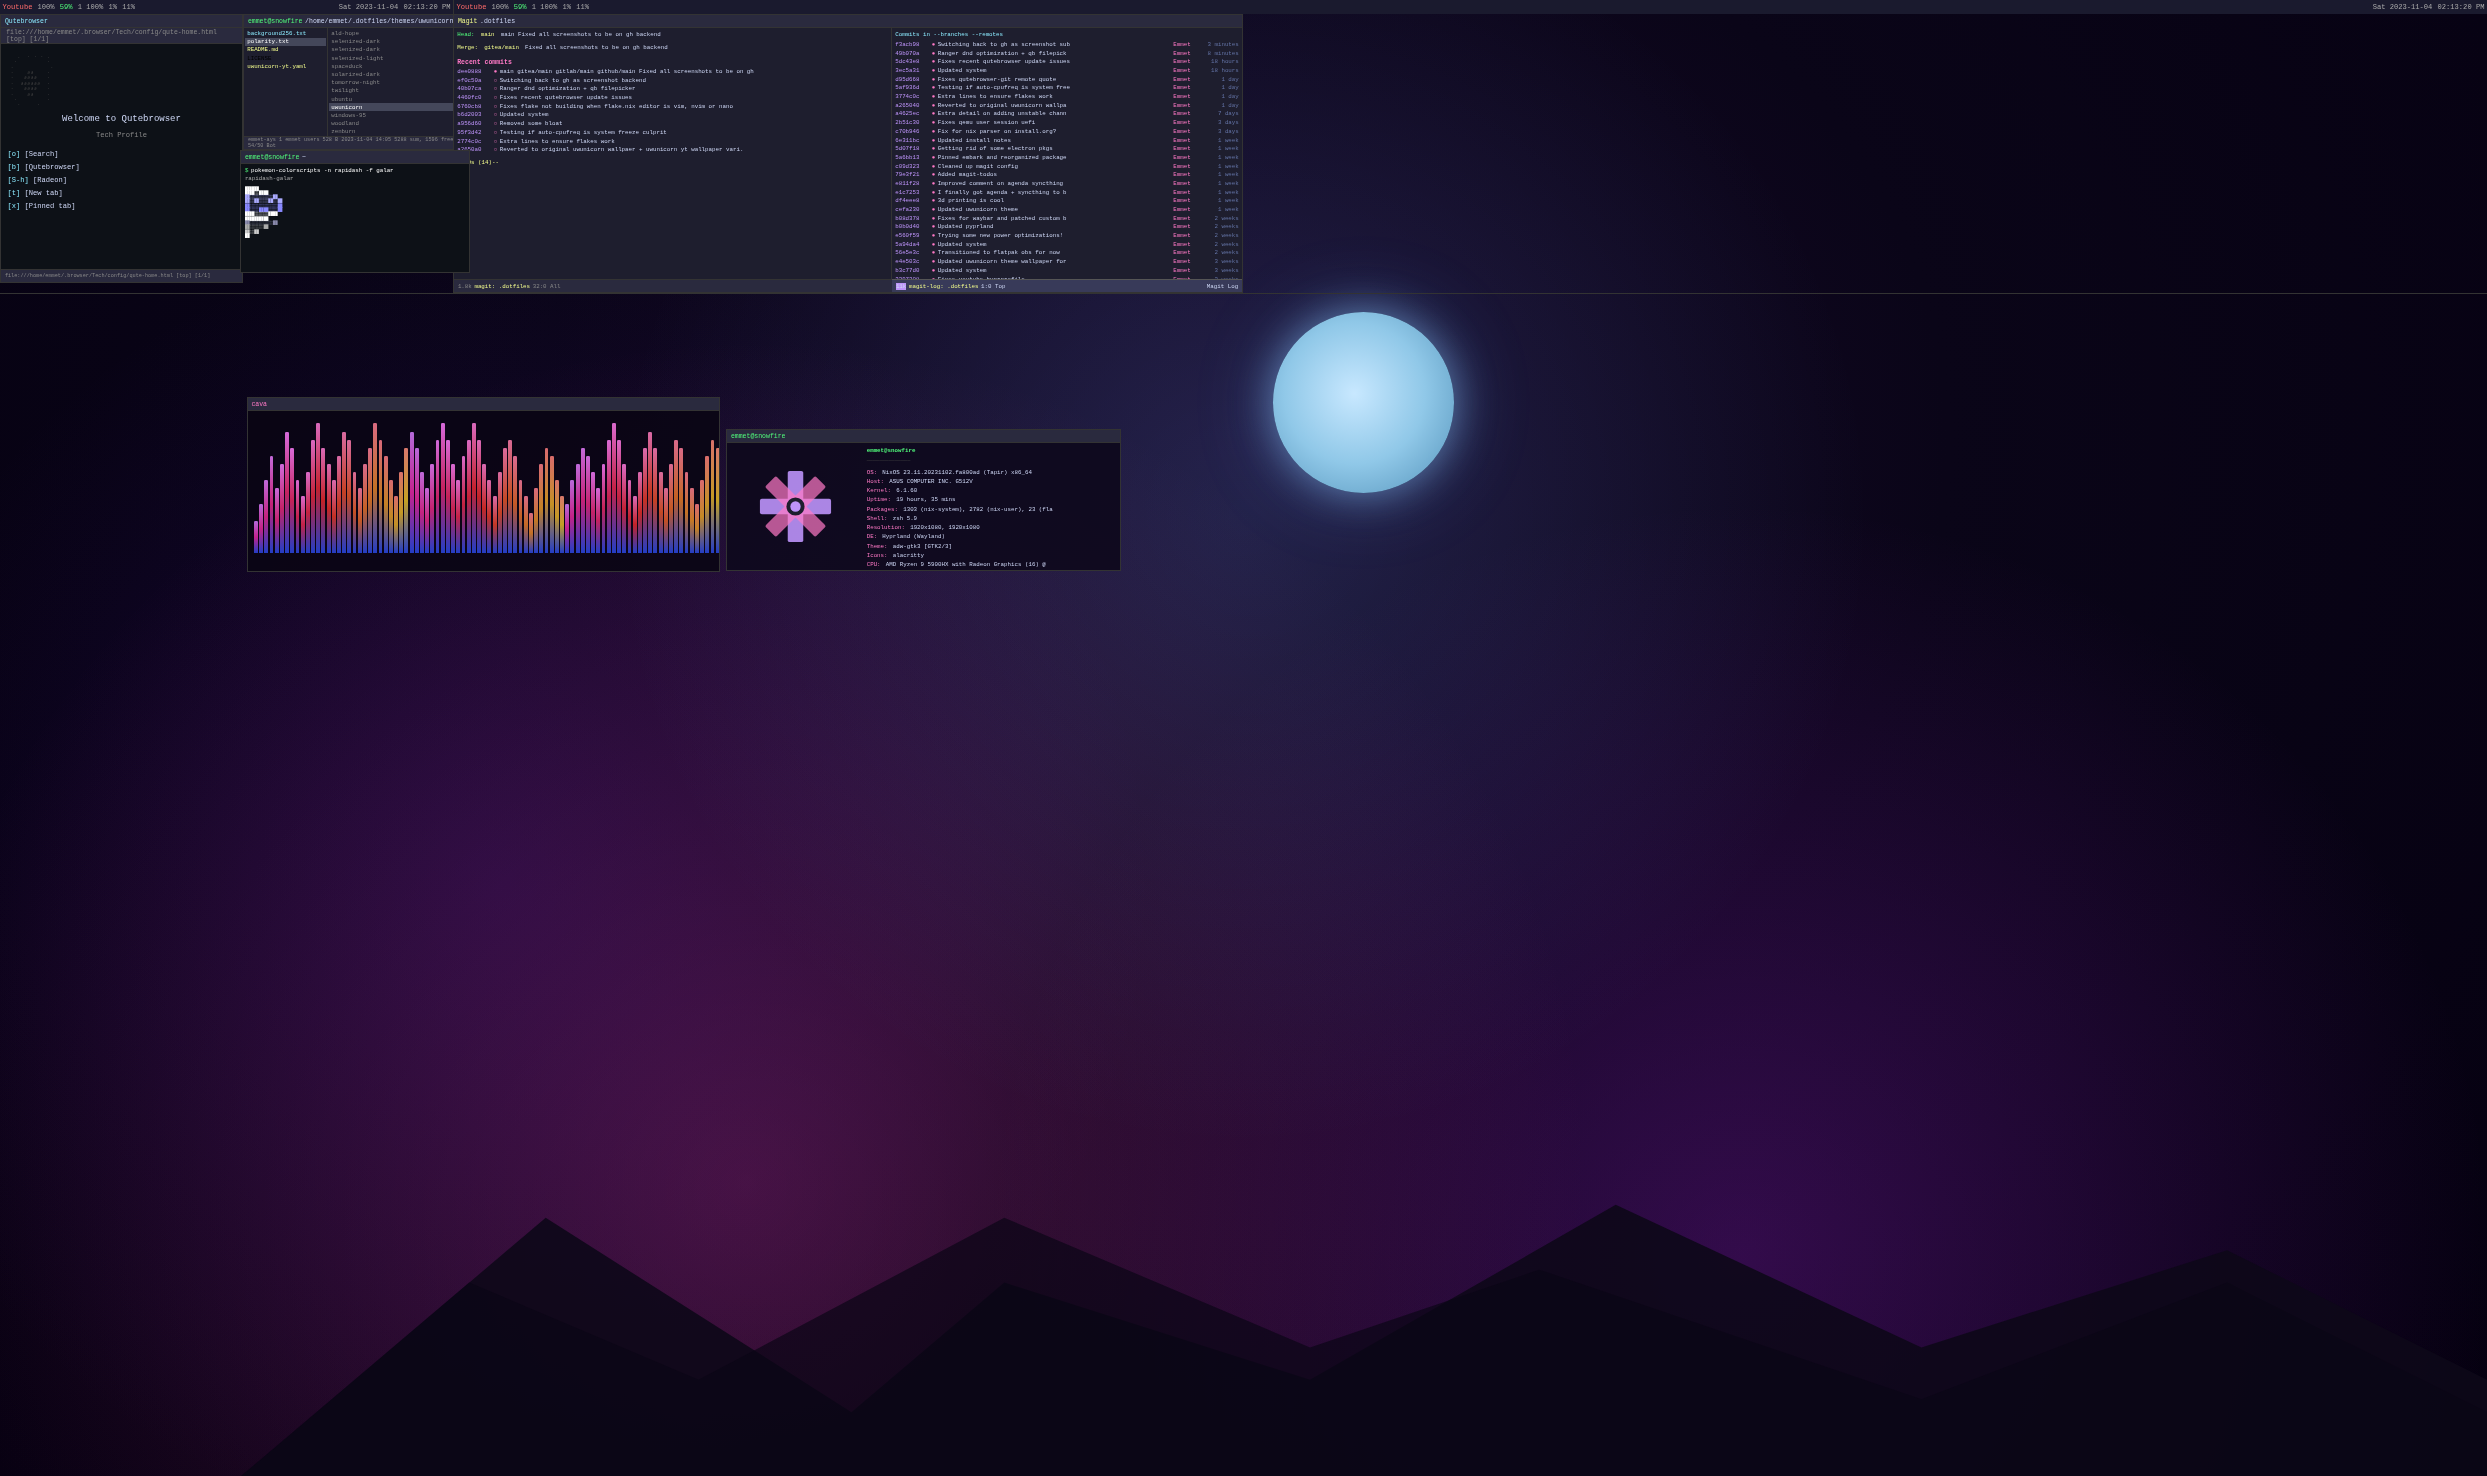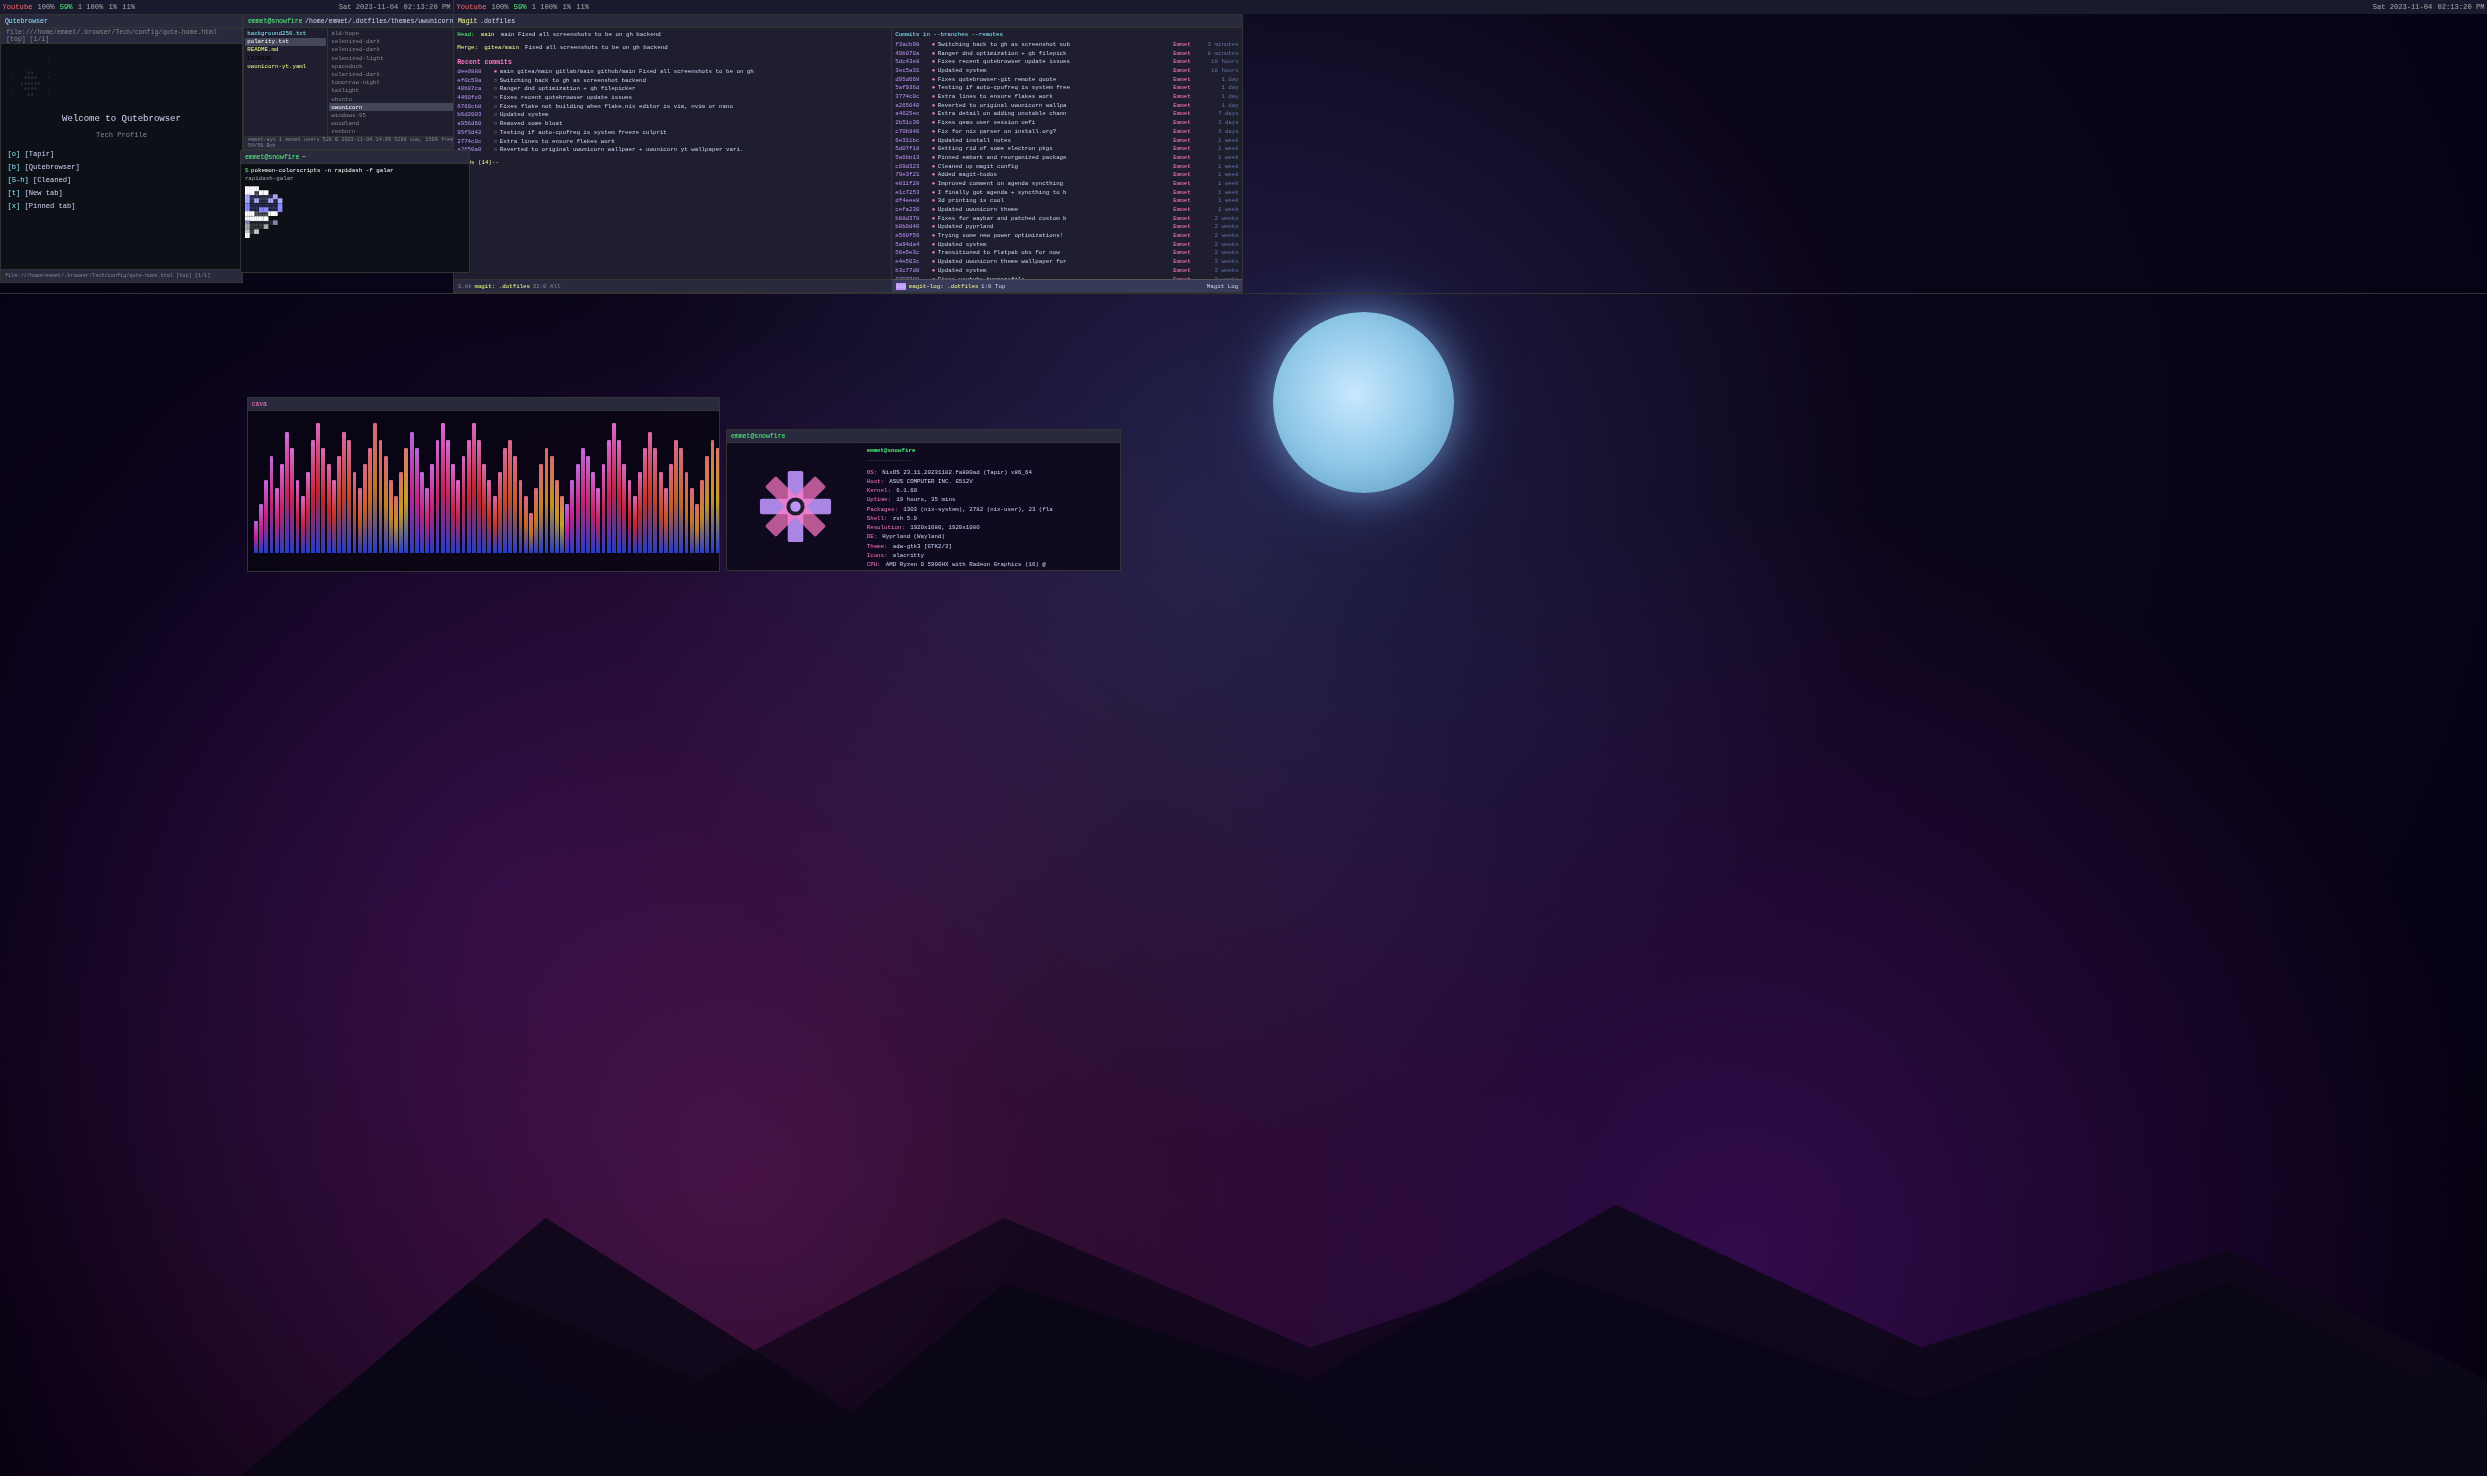--- a/index.html
+++ b/index.html
@@ -411,23 +411,23 @@
       <div>&nbsp;·&nbsp;&nbsp;&nbsp;∂∂∂∂&nbsp;&nbsp;&nbsp;·&nbsp;</div>
       <div>&nbsp;·&nbsp;&nbsp;∂∂∂∂∂∂&nbsp;&nbsp;·&nbsp;</div>
       <div>&nbsp;·&nbsp;&nbsp;&nbsp;∂∂∂∂&nbsp;&nbsp;&nbsp;·&nbsp;</div>
       <div>&nbsp;·&nbsp;&nbsp;&nbsp;&nbsp;∂∂&nbsp;&nbsp;&nbsp;&nbsp;·&nbsp;</div>
       <div>&nbsp;&nbsp;·&nbsp;&nbsp;&nbsp;&nbsp;&nbsp;&nbsp;&nbsp;&nbsp;&nbsp;·&nbsp;&nbsp;</div>
       <div>&nbsp;&nbsp;&nbsp;·&nbsp;&nbsp;&nbsp;&nbsp;&nbsp;·&nbsp;&nbsp;&nbsp;</div>
     </div>
     <div class="qb-title">Welcome to Qutebrowser</div>
     <div class="qb-subtitle">Tech Profile</div>
     <div class="qb-menu">
-      <div class="qb-menu-item">[o] <span>[Tapir]</span></div>
+      <div class="qb-menu-item">[o] <span>[Search]</span></div>
       <div class="qb-menu-item">[b] <span>[Qutebrowser]</span></div>
-      <div class="qb-menu-item">[S-h] <span>[Cleaned]</span></div>
+      <div class="qb-menu-item">[S-h] <span>[Radeon]</span></div>
       <div class="qb-menu-item">[t] <span>[New tab]</span></div>
       <div class="qb-menu-item">[x] <span>[Pinned tab]</span></div>
     </div>
   </div>
   <div class="modeline">
     <span style="font-size:5.2px;">file:///home/emmet/.browser/Tech/config/qute-home.html [top] [1/1]</span>
   </div>
 </div>
 
 <div class="window filebrowser">

